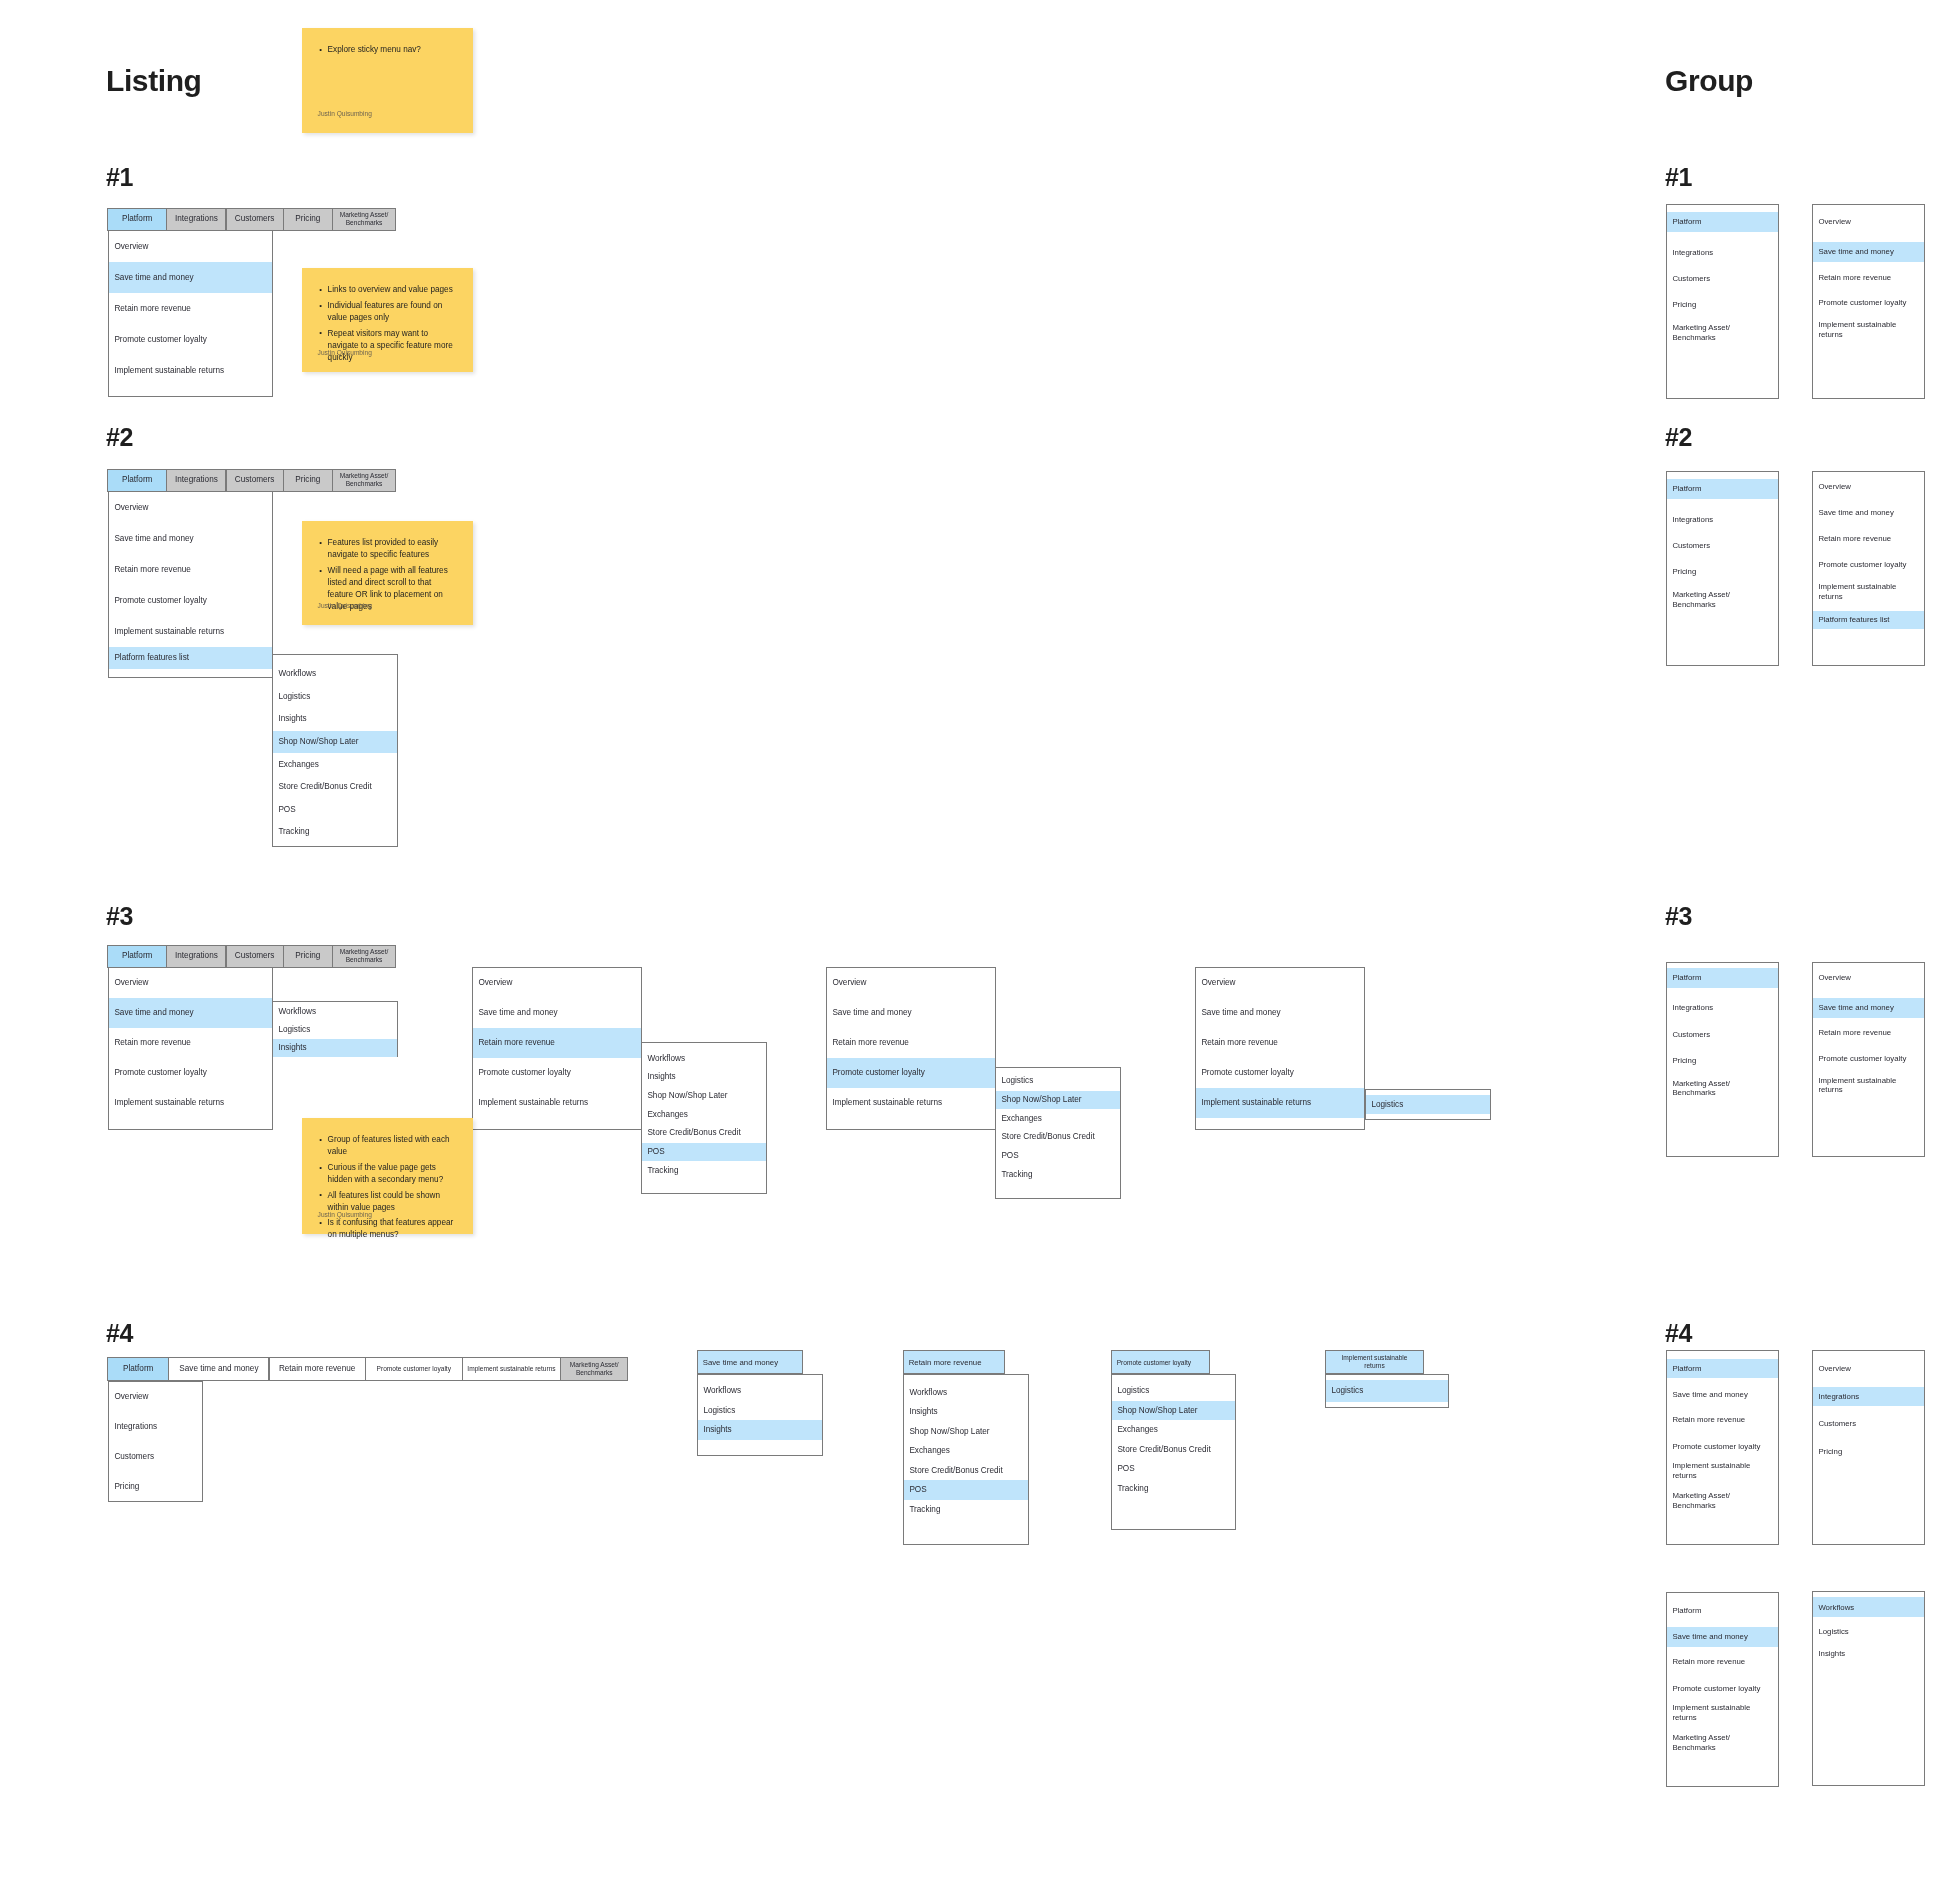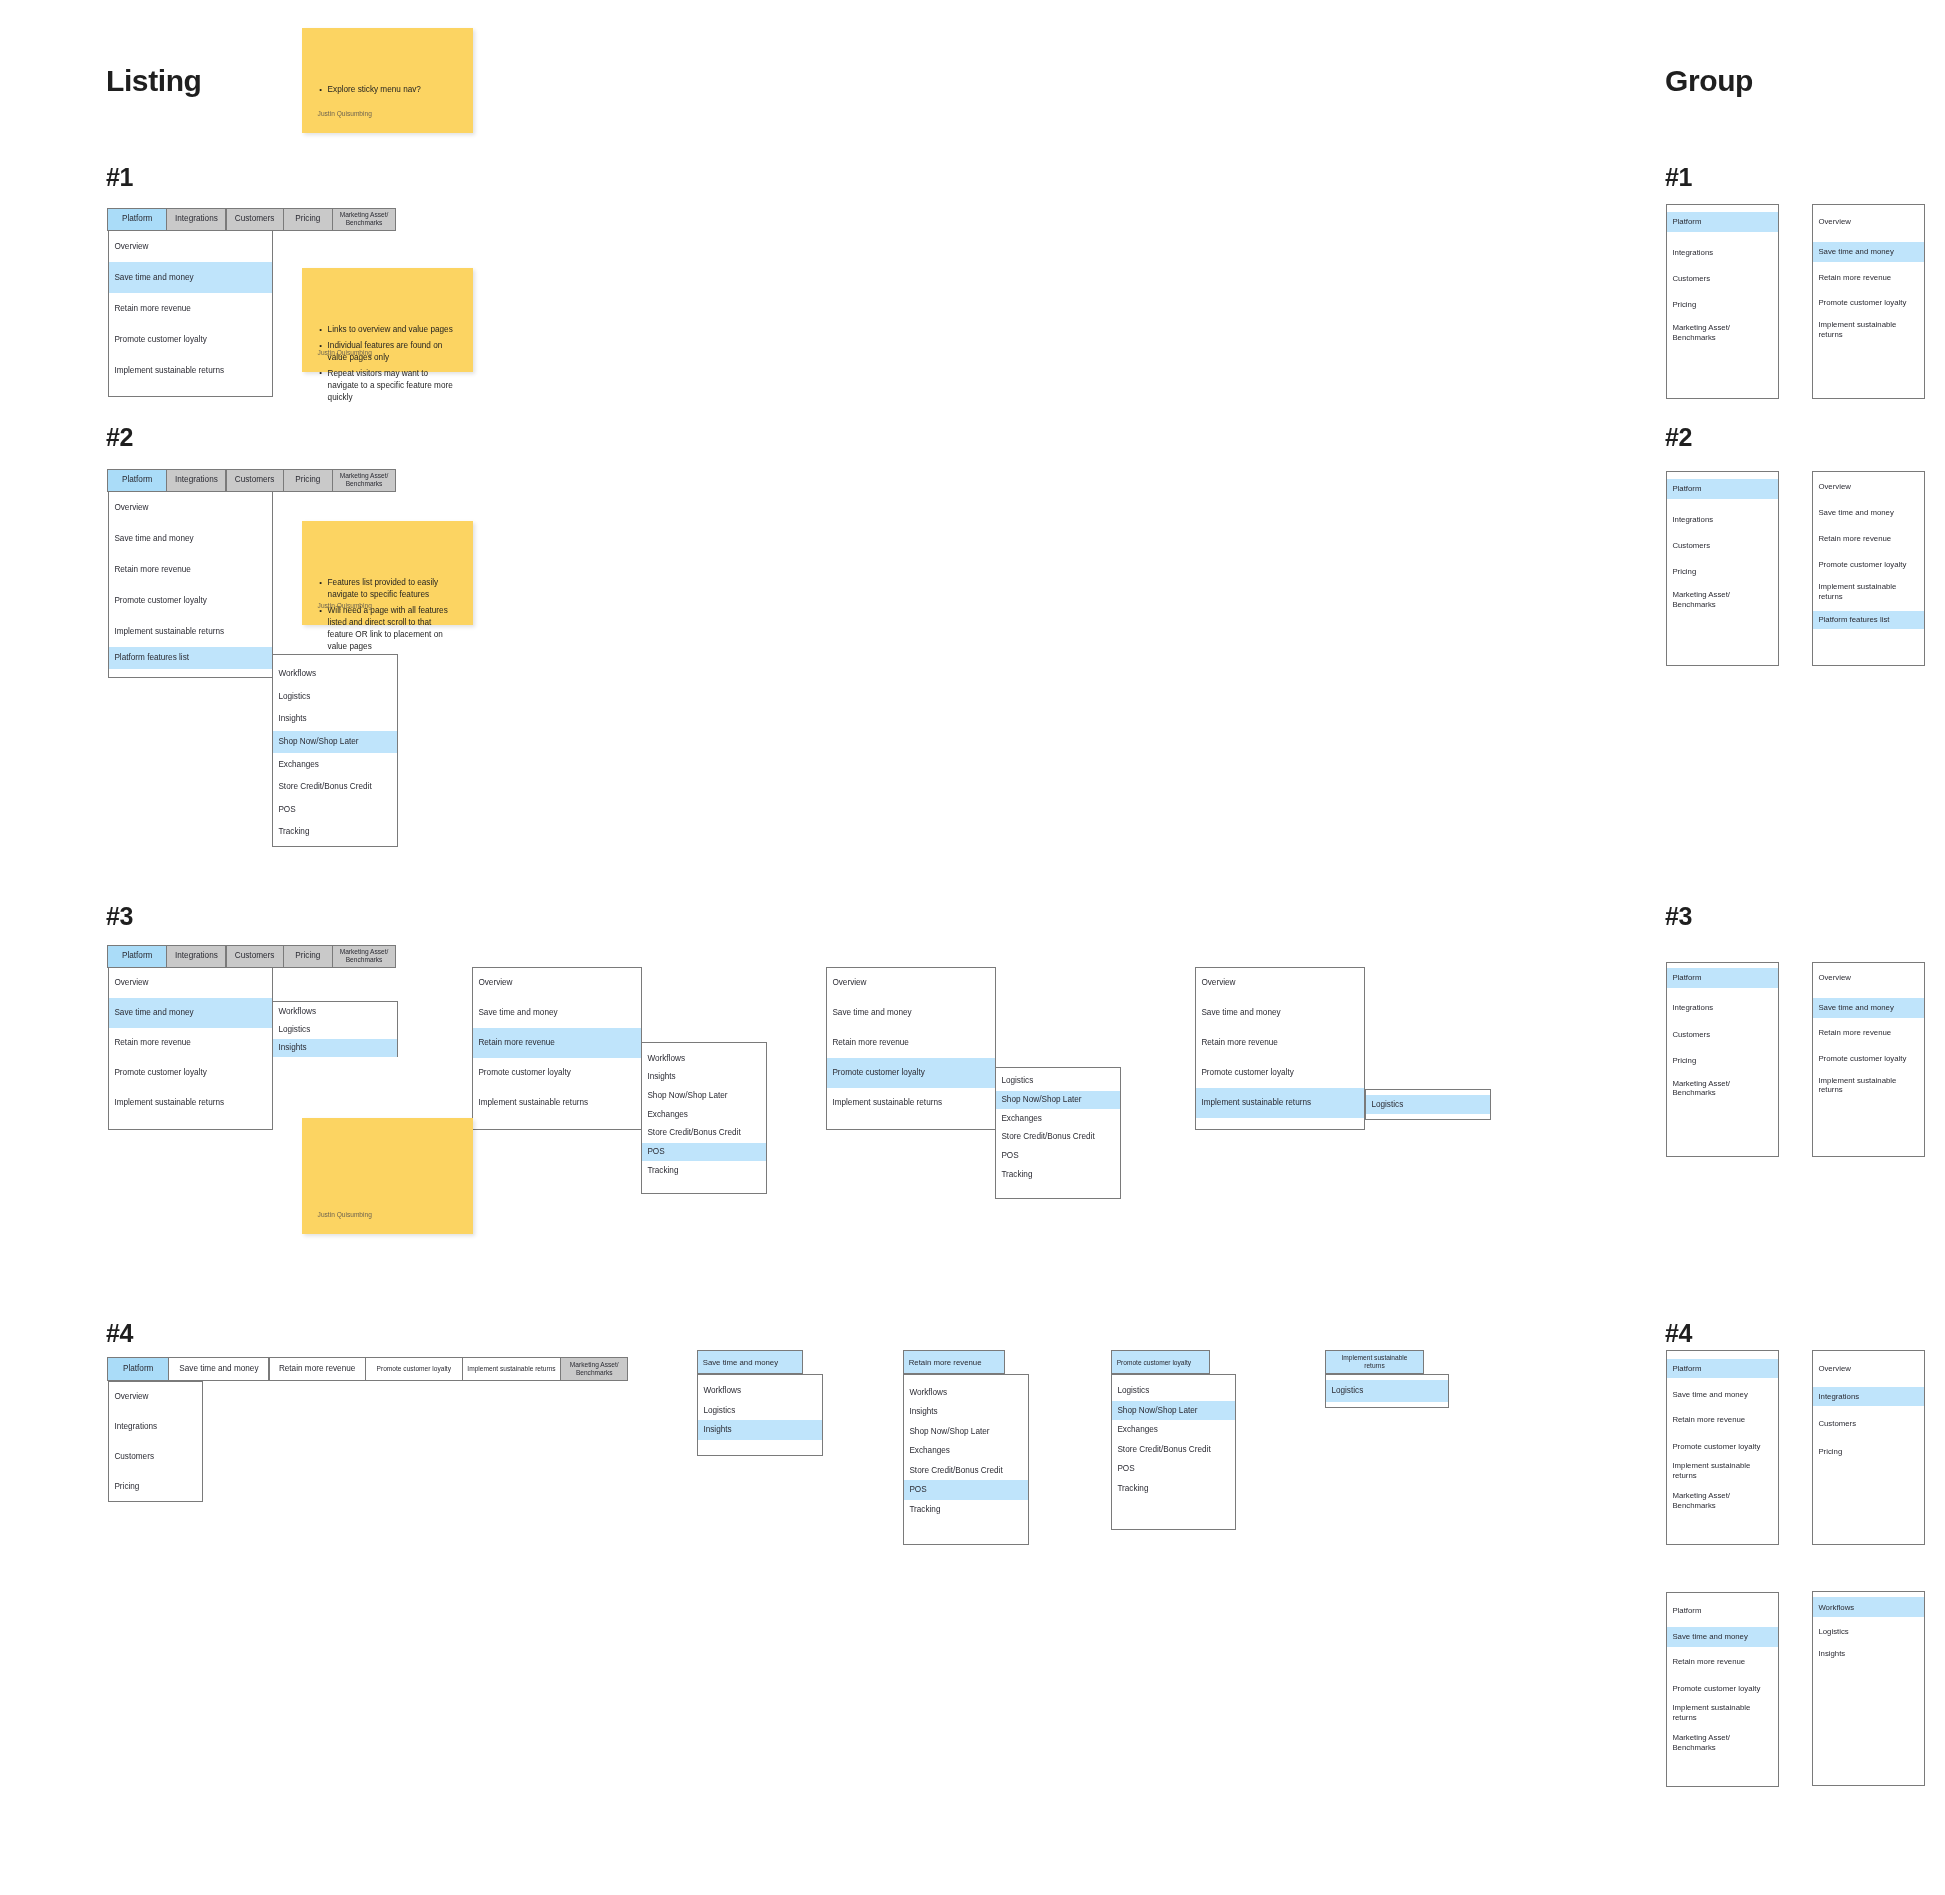--- a/index.html
+++ b/index.html
@@ -9,21 +9,21 @@
 
   .abs { position:absolute; }
 
   
   .col-title { font-size:30px; font-weight:bold; letter-spacing:-0.4px; color:#1f1f1f; }
   .step-title { font-size:25px; font-weight:bold; letter-spacing:-0.4px; color:#1f1f1f; }
 
   
   .note { background:#fcd462; box-shadow:1.6px 2.3px 3.9px rgba(0,0,0,.12);
           padding:16.3px 15.6px 0 15.6px; position:absolute; }
-  .note ul { list-style:none;margin-top:40px; }
+  .note ul { list-style:none; }
   .note li { position:relative; padding-left:10px; margin-bottom:3.9px;
              font-size:8.2px; line-height:1.45; color:#1f1f1f; }
   .note li:before { content:"•"; position:absolute; left:1.6px; top:-0.4px; font-size:7.8px; }
   .note .author { position:absolute; bottom:15.6px; left:15.6px;
                   font-size:6.6px; color:#6f6550; }
 
   
   .menubar { position:absolute; display:flex; }
   .menubar .tab { border:0.8px solid #7a7a7a; margin-left:-0.8px;
                   display:flex; align-items:center; justify-content:center;
@@ -190,20 +190,26 @@
     <div class="it" style="height:30px;">Save time and money</div>
     <div class="it" style="height:30px;">Retain more revenue</div>
     <div class="it" style="height:30px;">Promote customer loyalty</div>
     <div class="it sel" style="height:30px;">Implement sustainable returns</div>
   </div>
   <div class="panel" style="left:1365px; top:1089px; width:126px; height:31px;">
     <div class="it sel" style="height:18.7px; margin-top:5.4px;">Logistics</div>
   </div>
 
   <div class="note" style="left:302px; top:1118px; width:171px; height:116px;">
+    <ul>
+      <li>Group of features listed with each value</li>
+      <li>Curious if the value page gets hidden with a secondary menu?</li>
+      <li>All features list could be shown within value pages</li>
+      <li>Is it confusing that features appear on multiple menus?</li>
+    </ul>
     <div class="author">Justin Quisumbing</div>
   </div>
 
   <div class="menubar" style="left:108px; top:1357px;">
     <div class="tab sel" style="width:62px; height:24px;">Platform</div>
     <div class="tab" style="width:101px; height:24px;">Save time and money</div>
     <div class="tab" style="width:97px; height:24px;">Retain more revenue</div>
     <div class="tab small" style="width:98px; height:24px;">Promote customer loyalty</div>
     <div class="tab small" style="width:99px; height:24px;">Implement sustainable returns</div>
     <div class="tab grey small" style="width:68px; height:24px;">Marketing Asset/ Benchmarks</div>

